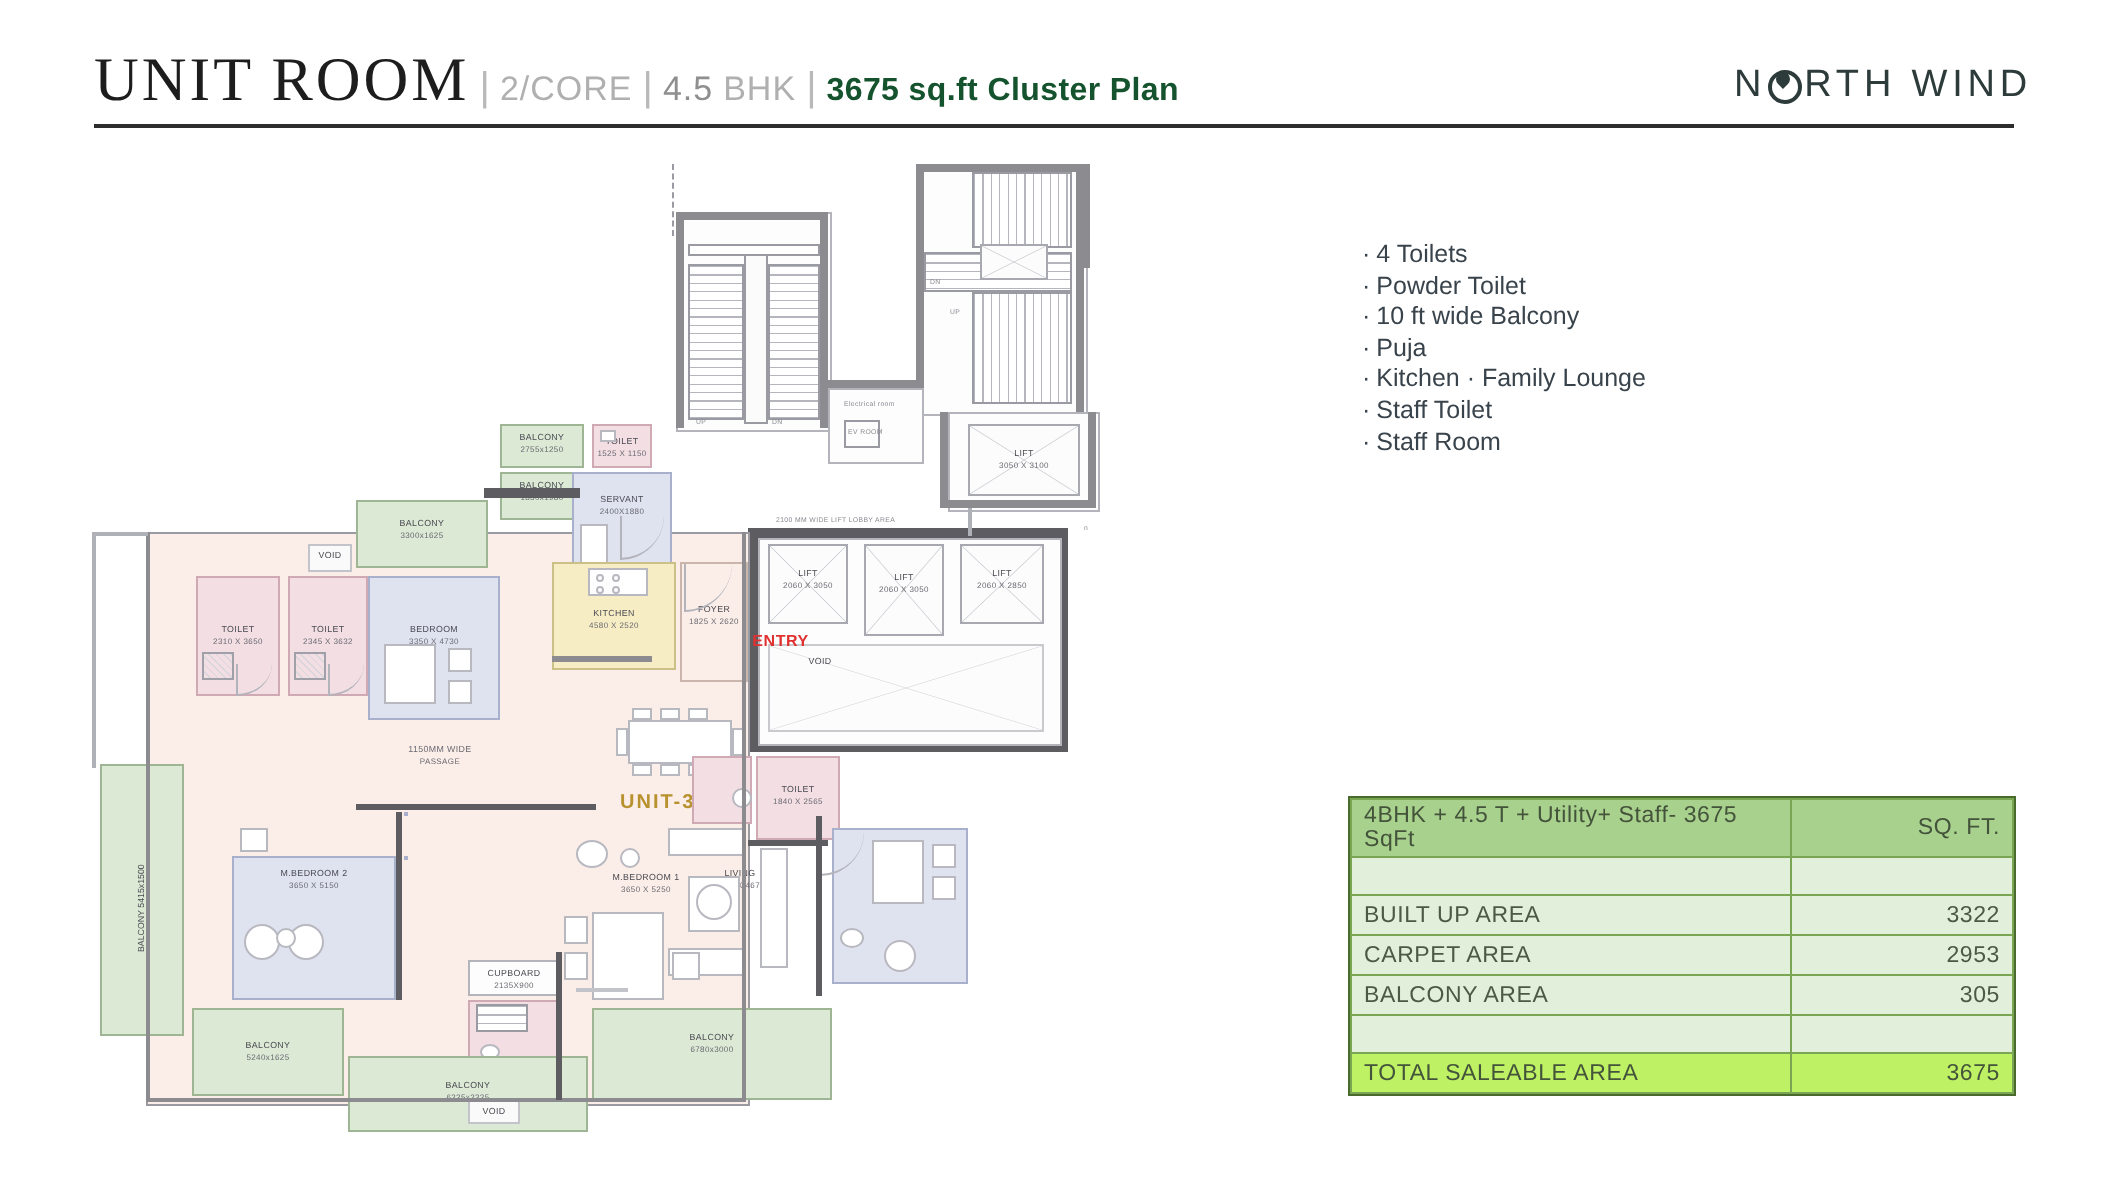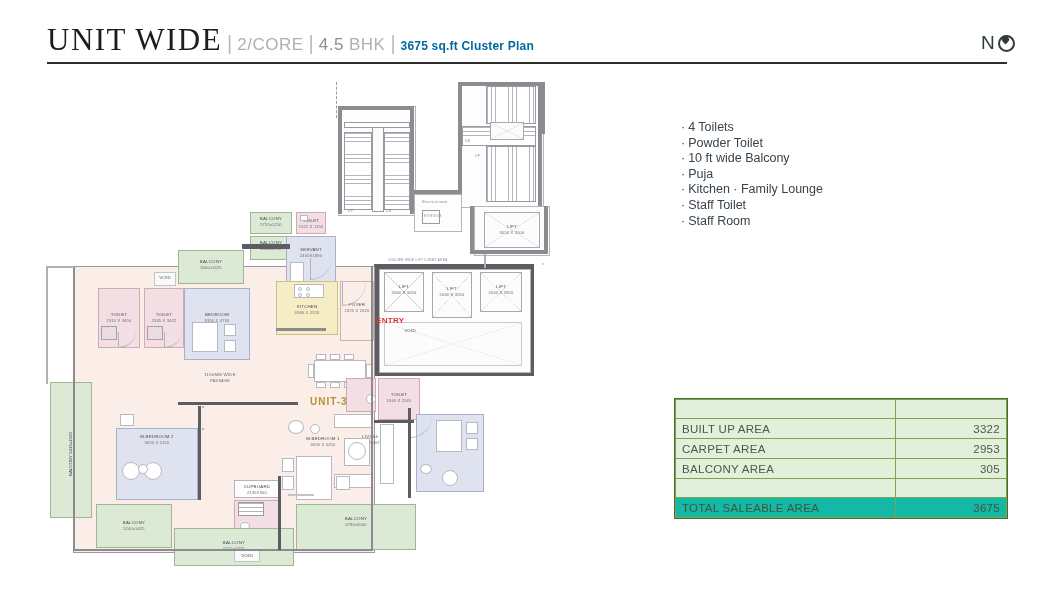--- a/index.html
+++ b/index.html
@@ -9,21 +9,21 @@
     color:#2b2b2b;overflow:hidden;position:relative;
   }
   
   #header{position:absolute;left:0;top:0;width:1054px;height:70px;}
   #title-block{position:absolute;left:47px;top:22px;display:flex;align-items:baseline;white-space:nowrap;}
   #title-main{font-family:"Liberation Serif",serif;font-size:31px;letter-spacing:1.5px;color:#1d1d1d;font-weight:400;}
   .title-sep{font-size:20px;color:#b9b9b9;margin:0 5px;font-weight:300;}
   #title-core{font-size:17px;color:#b0b0b0;letter-spacing:.5px;}
   #title-bhk{font-size:17px;color:#b0b0b0;letter-spacing:.5px;}
   #title-bhk-num{font-size:17px;color:#8f8f8f;letter-spacing:.5px;}
-  #title-area{font-size:12px;color:#0369a1;letter-spacing:.2px;font-weight:600;}
+  #title-area{font-size:16px;color:#14532d;letter-spacing:.2px;font-weight:600;}
   #brand-logo{position:absolute;right:38px;top:32px;font-size:19px;letter-spacing:2.4px;
     color:#2d3b3b;font-weight:500;display:flex;align-items:center;}
   #brand-logo .o-glyph{display:inline-block;width:13px;height:13px;border-radius:50%;
     border:2.5px solid #2d3b3b;position:relative;margin:0 1px;}
   #brand-logo .o-glyph:after{content:"";position:absolute;left:2px;top:-1px;width:7px;height:7px;
     background:#2d3b3b;border-radius:50% 50% 50% 0;transform:rotate(-45deg);}
   #header-rule{position:absolute;left:47px;top:62px;width:960px;height:2px;background:#2d2d2d;}
 
   
   #features{position:absolute;left:681px;top:120px;width:260px;}
@@ -31,21 +31,21 @@
   #features .feat .dot{color:#39434b;margin-right:3px;}
 
   #area-table{position:absolute;left:674px;top:398px;width:332px;border:1.6px solid #4a6b2e;
     border-collapse:collapse;background:#e2efda;}
   #area-table table{width:100%;border-collapse:collapse;}
   #area-table td{border:1px solid #7aa653;font-size:11.5px;color:#4b5a44;
     padding:2px 6px;height:15px;letter-spacing:.3px;}
   #area-table td.num{text-align:right;width:98px;}
   #area-table tr.hdr td{background:#a9d18e;color:#44543b;}
   #area-table tr.spacer td{background:#e2efda;height:14px;}
-  #area-table tr.total td{background:#14b8a6;color:#44543b;}
+  #area-table tr.total td{background:#bef264;color:#44543b;}
 
   
   #plan{position:absolute;left:38px;top:76px;width:620px;height:490px;}
   .rm{position:absolute;box-sizing:border-box;}
   .lbl{position:absolute;font-size:4.4px;color:#4a4a52;text-align:center;
     line-height:5.6px;letter-spacing:.2px;white-space:nowrap;pointer-events:none;}
   .lbl .d{font-size:4px;color:#6a6a72;display:block;}
   .wall{position:absolute;background:#8b8b90;}
   .wall-d{position:absolute;background:#5c5c61;}
   .thin{position:absolute;border:0.7px solid #9a9aa2;box-sizing:border-box;}
@@ -85,50 +85,55 @@
   .unit-label{position:absolute;color:#b8922f;font-size:10px;letter-spacing:1px;font-weight:600;}
   .tiny{position:absolute;font-size:3.4px;color:#8a8a92;white-space:nowrap;letter-spacing:.2px;}
   .vlbl{position:absolute;font-size:4.4px;color:#4a4a52;line-height:5.6px;
     transform:rotate(-90deg);transform-origin:left top;white-space:nowrap;}
 </style>
 </head>
 <body>
 
 <div id="header">
   <div id="title-block">
-    <span id="title-main">UNIT WIDE</span>
+    <span id="title-main">UNIT ROOM</span>
     <span class="title-sep">|</span>
     <span id="title-core">2/CORE</span>
     <span class="title-sep">|</span>
     <span id="title-bhk-num">4.5</span>
     <span style="width:5px"></span>
     <span id="title-bhk">BHK</span>
     <span class="title-sep">|</span>
     <span id="title-area">3675 sq.ft Cluster Plan</span>
   </div>
   <div id="brand-logo">
     <span>N</span>
     <span class="o-glyph"></span>
+    <span>RTH WIND</span>
   </div>
   <div id="header-rule"></div>
 </div>
 
 <div id="features">
   <div class="feat"><span class="dot">·</span><span>4 Toilets</span></div>
   <div class="feat"><span class="dot">·</span><span>Powder Toilet</span></div>
   <div class="feat"><span class="dot">·</span><span>10 ft wide Balcony</span></div>
   <div class="feat"><span class="dot">·</span><span>Puja</span></div>
   <div class="feat"><span class="dot">·</span><span>Kitchen · Family Lounge</span></div>
   <div class="feat"><span class="dot">·</span><span>Staff Toilet</span></div>
   <div class="feat"><span class="dot">·</span><span>Staff Room</span></div>
 </div>
 
 <div id="area-table">
   <table>
     <tbody>
+        <tr class="hdr">
+      <td>4BHK + 4.5 T + Utility+ Staff- 3675 SqFt</td>
+      <td class="num">SQ. FT.</td>
+    </tr>
     <tr class="spacer">
           <td></td>
           <td class="num"></td>
         </tr>
     <tr>
       <td>BUILT UP AREA</td>
       <td class="num">3322</td>
     </tr>
     <tr>
       <td>CARPET AREA</td>

